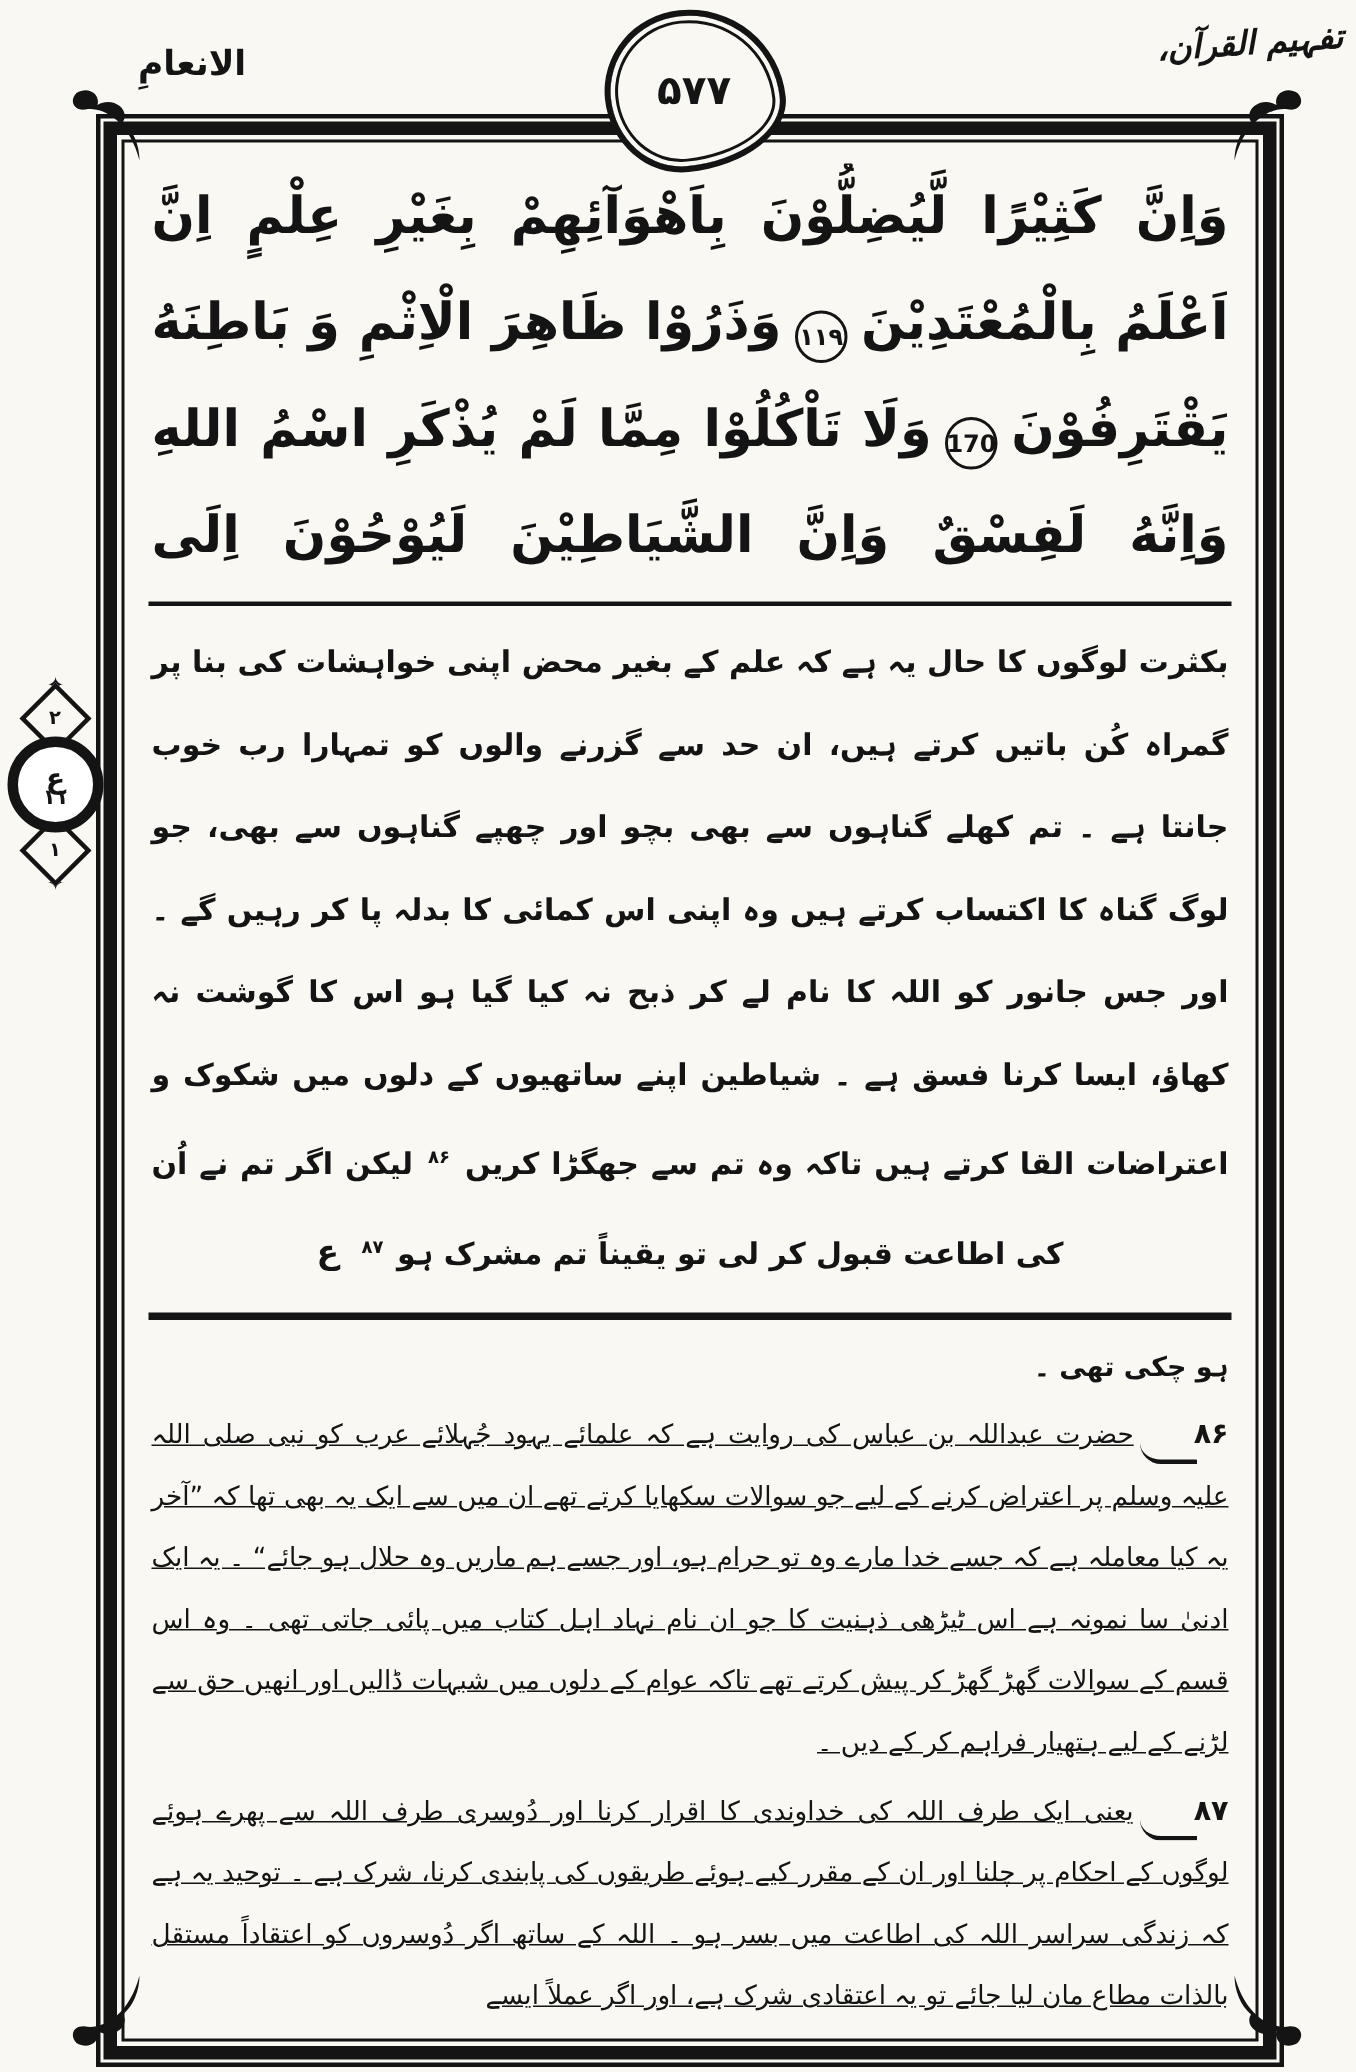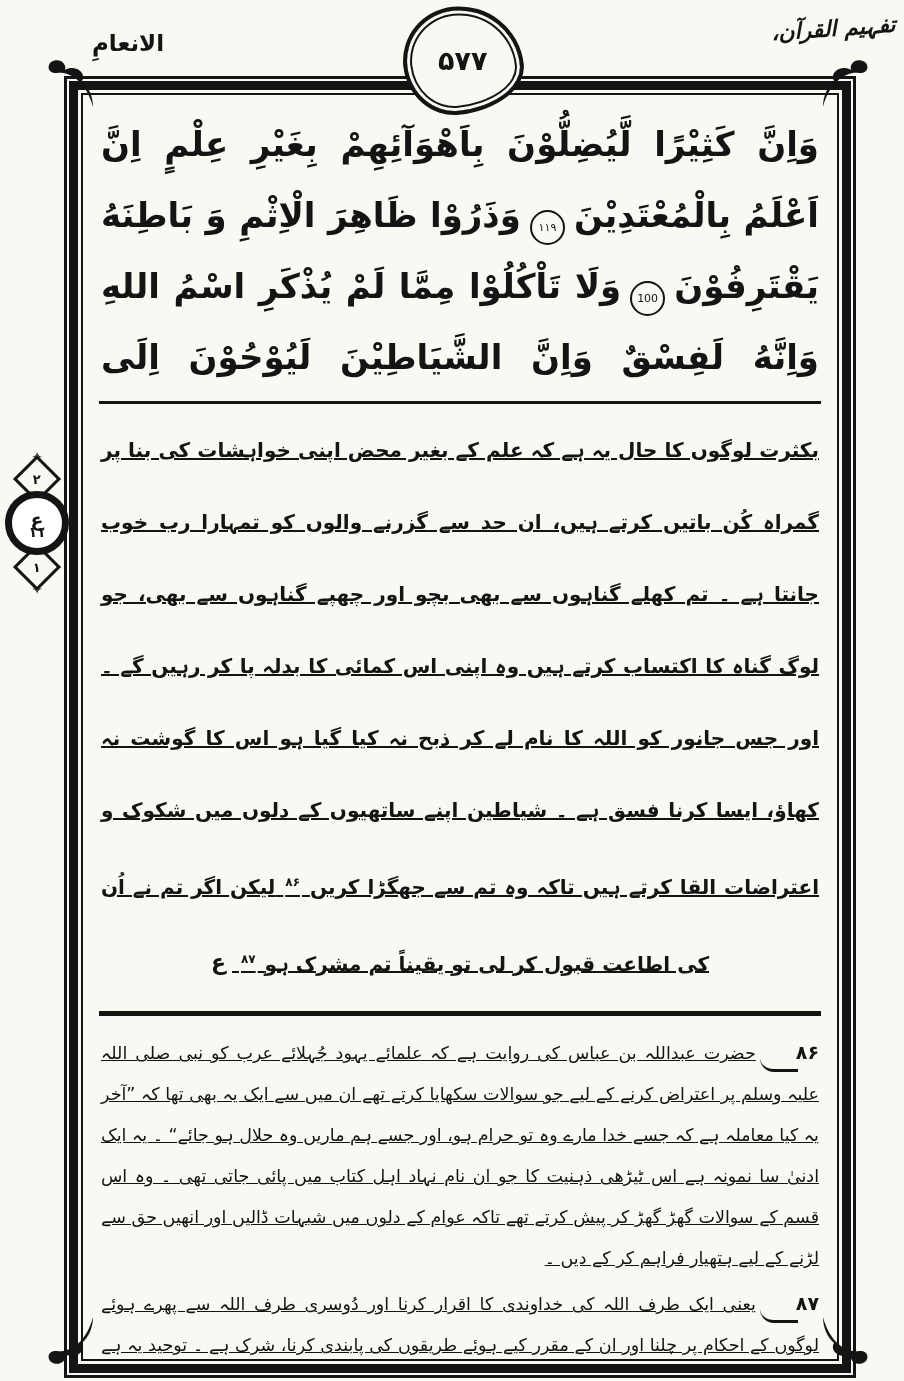--- a/index.html
+++ b/index.html
@@ -44,30 +44,30 @@
   .rk-c .sub{font-size:14px;font-weight:bold;line-height:9px;}
   
   .quran{direction:rtl;padding:6px 4px 2px;}
   .quran-line{
     text-align:justify;text-align-last:justify;
     font-size:34px;font-weight:bold;line-height:71px;height:71px;overflow:hidden;
   }
   .ayah-mark{
     display:inline-flex;align-items:center;justify-content:center;
     width:31px;height:31px;border:2.5px solid #141414;border-radius:50%;
-    font-size:11px;font-weight:normal;margin:0 9px;vertical-align:-4px;position:relative;
+    font-size:16px;font-weight:bold;margin:0 9px;vertical-align:-4px;position:relative;
   }
   
   .sep{border:none;margin:6px 2px;background:#141414;}
   .sep.thin{height:3px;}
   .sep.thick{height:5px;margin-top:10px;}
   
   .translation{
     direction:rtl;text-align:justify;text-align-last:center;
-    font-size:20px;font-weight:bold;line-height:72px;padding:4px 4px 2px;text-decoration:underline;
+    font-size:20px;font-weight:bold;line-height:55px;padding:4px 4px 2px;
   }
   .fn-ref{font-size:12px;font-weight:bold;vertical-align:super;margin:0 2px;}
   .ruku-end{font-size:22px;font-weight:bold;margin-right:6px;}
   
   .footnotes{direction:rtl;padding:6px 4px 0;}
   .fn-cont{font-size:18px;font-weight:bold;line-height:40px;text-align:right;}
   .fn{font-size:17.5px;text-align:justify;line-height:41px;margin-top:4px;text-decoration:underline;}
   .fn-marker{
     font-weight:bold;font-size:19px;position:relative;margin-left:40px;display:inline-block;
   }
@@ -113,31 +113,32 @@
       <path d="M47 47 C40 20 22 11 11 13 C3 14 0 7 5 2 C13 -3 21 3 19 10 C29 4 41 13 36 21 C43 27 47 37 47 47 Z"></path>
     </svg></div>
 
 <div class="frame">
   <div class="frame-mid">
     <div class="frame-in">
 
       <div class="quran" id="quran">
           <div class="quran-line"><span>وَاِنَّ كَثِيْرًا لَّيُضِلُّوْنَ بِاَهْوَآئِهِمْ بِغَيْرِ عِلْمٍ اِنَّ رَبَّكَ هُوَ</span></div>
           <div class="quran-line"><span>اَعْلَمُ بِالْمُعْتَدِيْنَ</span><span class="ayah-mark">۱۱۹</span><span>وَذَرُوْا ظَاهِرَ الْاِثْمِ وَ بَاطِنَهُ</span></div>
-          <div class="quran-line"><span>يَقْتَرِفُوْنَ</span><span class="ayah-mark">100</span><span>وَلَا تَاْكُلُوْا مِمَّا لَمْ يُذْكَرِ اسْمُ اللهِ عَلَيْهِ</span></div>
+          <div class="quran-line"><span>يَقْتَرِفُوْنَ</span><span class="ayah-mark">170</span><span>وَلَا تَاْكُلُوْا مِمَّا لَمْ يُذْكَرِ اسْمُ اللهِ عَلَيْهِ</span></div>
           <div class="quran-line"><span>وَاِنَّهُ لَفِسْقٌ وَاِنَّ الشَّيَاطِيْنَ لَيُوْحُوْنَ اِلَى اَوْلِيَآئِهِمْ</span></div>
         </div>
 
       <hr class="sep thin">
 
       <div class="translation" id="translation"><span>بکثرت لوگوں کا حال یہ ہے کہ علم کے بغیر محض اپنی خواہشات کی بنا پر گمراہ کُن باتیں کرتے ہیں، ان حد سے گزرنے والوں کو تمہارا رب خوب جانتا ہے ۔ تم کھلے گناہوں سے بھی بچو اور چھپے گناہوں سے بھی، جو لوگ گناہ کا اکتساب کرتے ہیں وہ اپنی اس کمائی کا بدلہ پا کر رہیں گے ۔ اور جس جانور کو اللہ کا نام لے کر ذبح نہ کیا گیا ہو اس کا گوشت نہ کھاؤ، ایسا کرنا فسق ہے ۔ شیاطین اپنے ساتھیوں کے دلوں میں شکوک و اعتراضات القا کرتے ہیں تاکہ وہ تم سے جھگڑا کریں</span> <sup class="fn-ref">۸۶</sup> <span>لیکن اگر تم نے اُن کی اطاعت قبول کر لی تو یقیناً تم مشرک ہو</span> <sup class="fn-ref">۸۷</sup> <span class="ruku-end">ع</span> </div>
 
       <hr class="sep thick">
 
       <div class="footnotes">
+        <div class="fn-cont">ہو چکی تھی ۔</div>
         <div id="fn-list">
             <div class="fn"><span class="fn-marker">۸۶</span><span>حضرت عبداللہ بن عباس کی روایت ہے کہ علمائے یہود جُہلائے عرب کو نبی صلی اللہ علیہ وسلم پر اعتراض کرنے کے لیے جو سوالات سکھایا کرتے تھے ان میں سے ایک یہ بھی تھا کہ ”آخر یہ کیا معاملہ ہے کہ جسے خدا مارے وہ تو حرام ہو، اور جسے ہم ماریں وہ حلال ہو جائے“ ۔ یہ ایک ادنیٰ سا نمونہ ہے اس ٹیڑھی ذہنیت کا جو ان نام نہاد اہل کتاب میں پائی جاتی تھی ۔ وہ اس قسم کے سوالات گھڑ گھڑ کر پیش کرتے تھے تاکہ عوام کے دلوں میں شبہات ڈالیں اور انھیں حق سے لڑنے کے لیے ہتھیار فراہم کر کے دیں ۔</span></div>
             <div class="fn"><span class="fn-marker">۸۷</span><span>یعنی ایک طرف اللہ کی خداوندی کا اقرار کرنا اور دُوسری طرف اللہ سے پھرے ہوئے لوگوں کے احکام پر چلنا اور ان کے مقرر کیے ہوئے طریقوں کی پابندی کرنا، شرک ہے ۔ توحید یہ ہے کہ زندگی سراسر اللہ کی اطاعت میں بسر ہو ۔ اللہ کے ساتھ اگر دُوسروں کو اعتقاداً مستقل بالذات مطاع مان لیا جائے تو یہ اعتقادی شرک ہے، اور اگر عملاً ایسے</span></div>
           </div>
       </div>
 
     </div>
   </div>
 </div>
 

